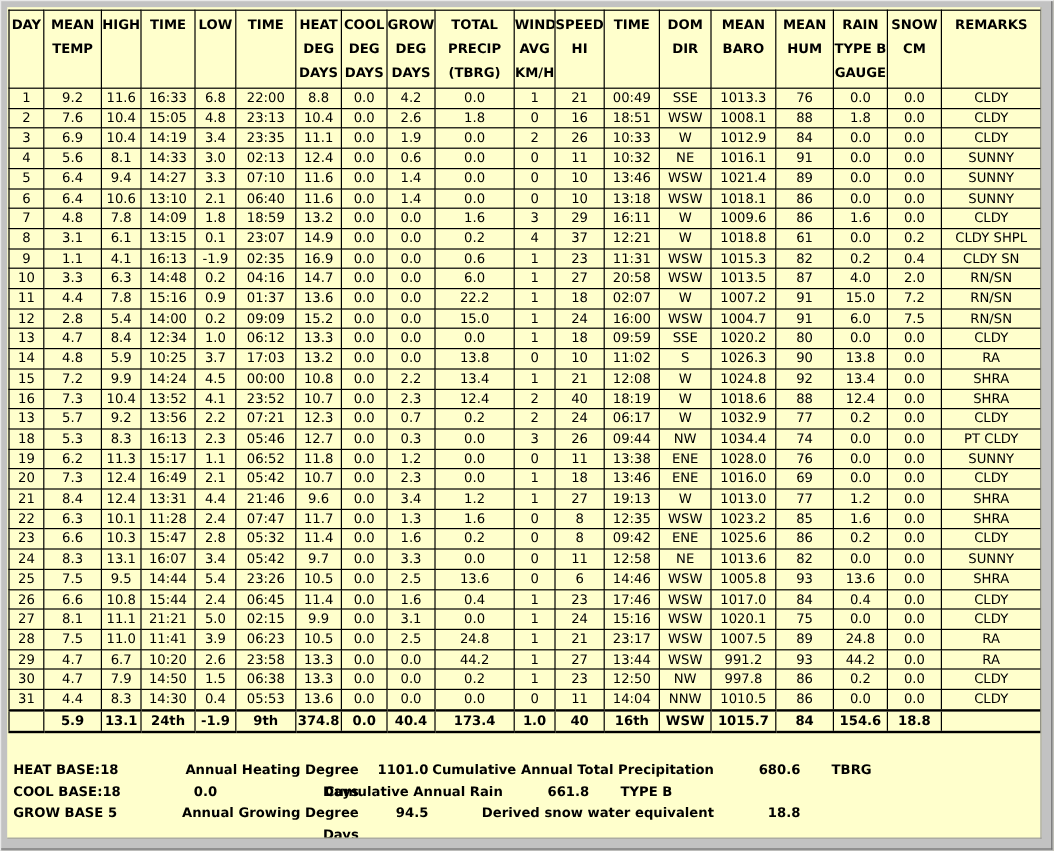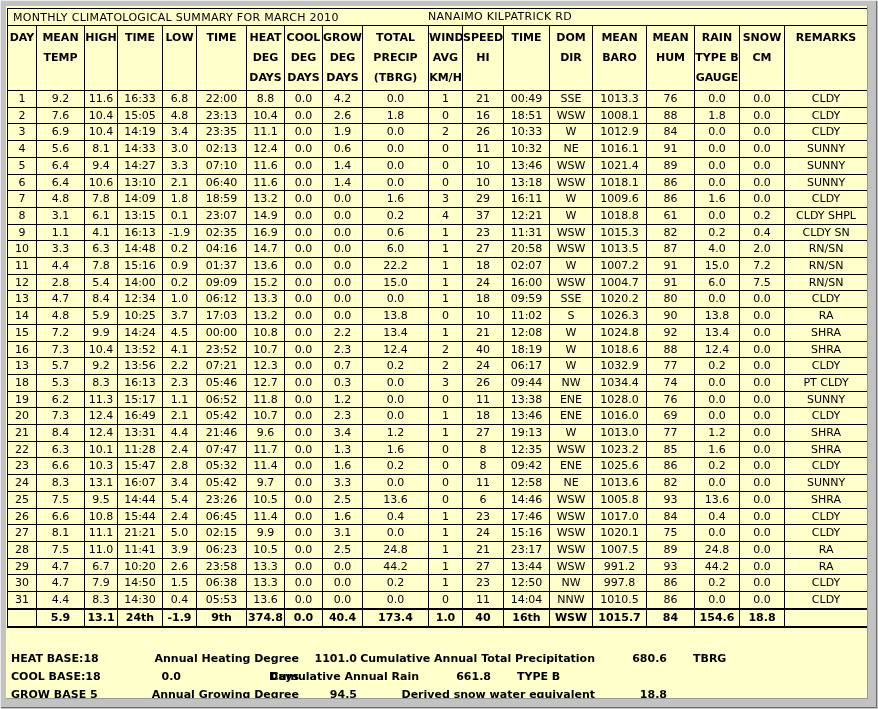--- a/index.html
+++ b/index.html
@@ -105,26 +105,20 @@
           <col style="width:41px">
         <col style="width:46px">
           <col style="width:43px">
           <col style="width:54px">
         <col style="width:48px">
           <col style="width:45px">
           <col style="width:45px">
         <col style="width:83px">
       </colgroup>
       <thead>
-        <tr class="title-row">
-          <th colspan="19">
-            <span>MONTHLY CLIMATOLOGICAL SUMMARY FOR MARCH 2010</span>
-            <span class="station">NANAIMO KILPATRICK RD</span>
-          </th>
-        </tr>
         <tr id="header-row">
             <th class="col-h">DAY</th>
             <th class="col-h">MEAN
 TEMP</th>
             <th class="col-h">HIGH</th>
             <th class="col-h">TIME</th>
             <th class="col-h">LOW</th>
             <th class="col-h">TIME</th>
             <th class="col-h">HEAT
 DEG

